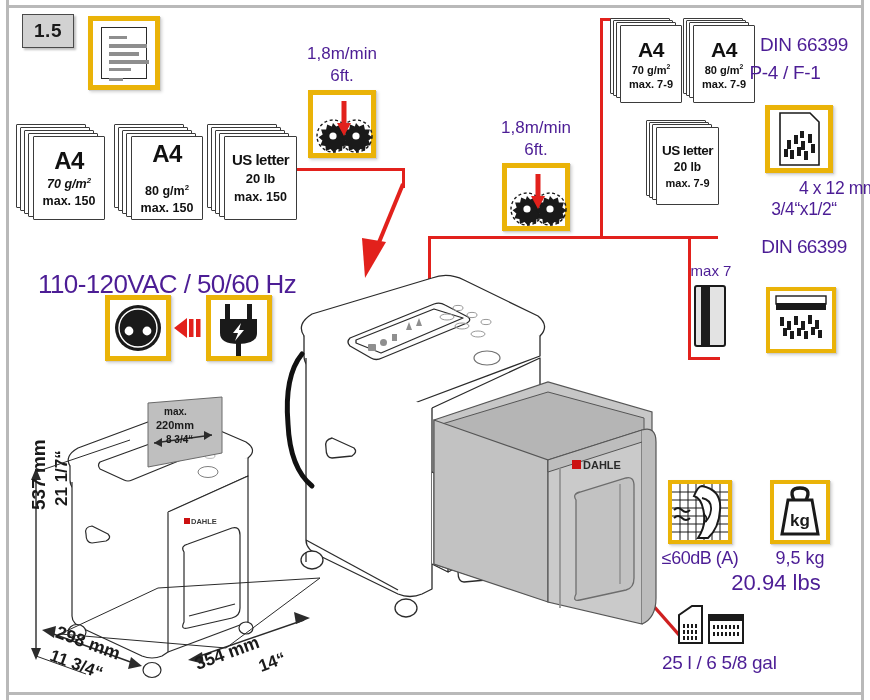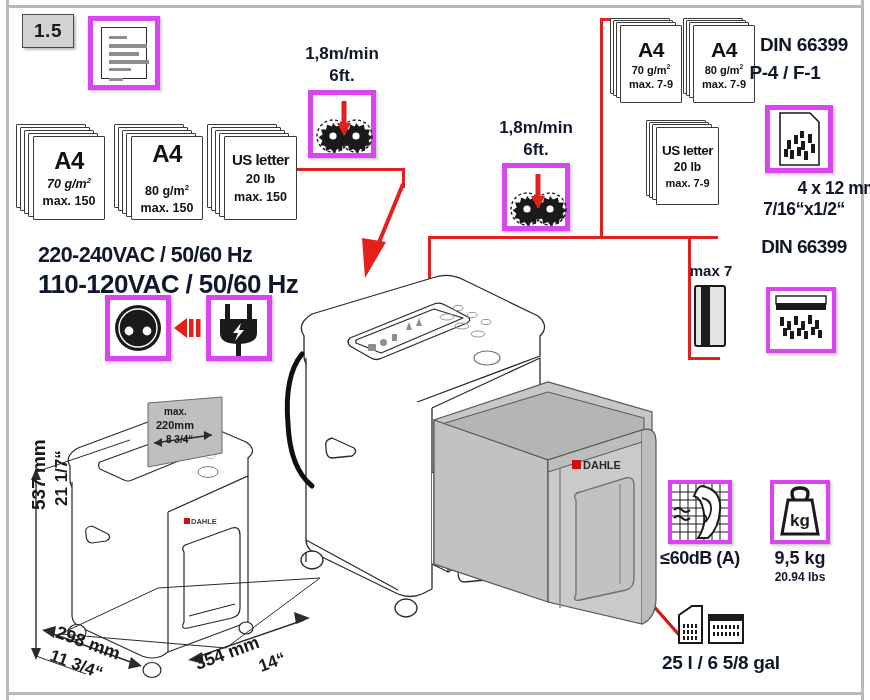--- a/index.html
+++ b/index.html
@@ -17,21 +17,21 @@
   
   .badge{
     position:absolute;left:22px;top:14px;width:50px;height:32px;
     background:#d2d2d2;border:1.5px solid #4a4a4a;
     box-shadow:2px 2px 2px rgba(0,0,0,.25);
     display:flex;align-items:center;justify-content:center;
     font-size:19px;font-weight:bold;color:#1a1a1a;letter-spacing:.5px;
   }
 
   
-  .iconbox{position:absolute;background:#fff;border:3px solid #d946ef;
+  .iconbox{position:absolute;background:#fff;border:3px solid #eab308;
     box-shadow:1px 1px 0 #cfcfcf, 2px 2px 3px rgba(0,0,0,.18);
     box-sizing:border-box;}
 
   
   .doc-icon{left:88px;top:16px;width:72px;height:74px;border-width:5px;}
   .doc-page{position:absolute;left:8px;top:6px;right:8px;bottom:6px;background:#fff;border:1.5px solid #2a2a2a;}
   .doc-line{position:absolute;height:4px;background:#8e8e8e;}
 
   
   .stack{position:absolute;}
@@ -42,21 +42,21 @@
   .stack .sheet.front{
     display:flex;flex-direction:column;align-items:center;justify-content:center;
     color:#111;text-align:center;line-height:1.12;
   }
   .sheet .sz{font-weight:bold;letter-spacing:-.5px;}
   .sheet .wt{font-weight:bold;}
   .sheet .mx{font-weight:bold;}
   .sheet sup{font-size:.62em;vertical-align:super;}
 
   
-  .lbl{position:absolute;color:#0f172a;font-weight:bold;white-space:nowrap;}
+  .lbl{position:absolute;color:#4c1d95;font-weight:normal;white-space:nowrap;}
   .lbl.c{text-align:center;}
 
   
   .rl{position:absolute;background:#e2211c;}
   .redarrow{position:absolute;}
 
   
   .sock{left:105px;top:295px;width:66px;height:66px;border-width:5px;}
   .plug{left:206px;top:295px;width:66px;height:66px;border-width:5px;}
 
@@ -251,21 +251,21 @@
         <rect x="20" y="40" width="4" height="9"></rect>
           <rect x="27" y="37" width="4" height="9"></rect>
         <rect x="34" y="41" width="4" height="9"></rect>
           <rect x="41" y="34" width="4" height="9"></rect>
         <rect x="14" y="39" width="4" height="8"></rect>
           <rect x="30" y="21" width="4" height="7"></rect>
       </g>
     </svg>
   </div>
   <div class="lbl c nosel" style="left:779px;top:178px;width:118px;font-size:17.5px;letter-spacing:-.4px;">4 x 12 mm</div>
-  <div class="lbl c nosel" style="left:745px;top:199px;width:118px;font-size:17.5px;letter-spacing:-.4px;">7/16“x1/2“</div>
+  <div class="lbl c nosel" style="left:745px;top:199px;width:118px;font-size:17.5px;letter-spacing:-.4px;">3/4“x1/2“</div>
 
   <div class="lbl c nosel" style="left:748px;top:236px;width:112px;font-size:19px;letter-spacing:-.6px;">DIN 66399</div>
 
   <div class="iconbox tcut-icon">
     <svg viewBox="0 0 62 58" width="62" height="58">
       <rect x="6" y="5" width="50" height="8" fill="#fff" stroke="#1a1a1a" stroke-width="1.4"></rect>
       <rect x="6" y="12" width="50" height="7" fill="#1a1a1a"></rect>
       <g fill="#1a1a1a">
         <rect x="10" y="26" width="4" height="9"></rect>
           <rect x="17" y="30" width="4" height="9"></rect>
@@ -281,21 +281,20 @@
           <rect x="48" y="39" width="4" height="8"></rect>
       </g>
     </svg>
   </div>
 
   <div class="lbl c nosel" style="left:676px;top:262px;width:70px;font-size:15px;">max 7</div>
   <div class="card">
     <div class="mag"></div>
   </div>
 
-  <div class="lbl nosel" style="left:38px;top:243px;font-size:21.5px;letter-spacing:-.6px;">220-240VAC / 50/60 Hz</div>
   <div class="lbl nosel" style="left:38px;top:269px;font-size:26px;letter-spacing:-.6px;">110-120VAC / 50/60 Hz</div>
 
   <div class="iconbox sock">
     <svg viewBox="0 0 56 56" width="56" height="56">
       <circle cx="28" cy="28" r="23" fill="#1a1a1a"></circle>
       <circle cx="28" cy="28" r="19" fill="none" stroke="#fff" stroke-width="1.4"></circle>
       <circle cx="19" cy="31" r="4.4" fill="#fff"></circle>
       <circle cx="37" cy="31" r="4.4" fill="#fff"></circle>
     </svg>
   </div>
@@ -491,21 +490,21 @@
   <div class="lbl c nosel" style="left:644px;top:548px;width:112px;font-size:18px;letter-spacing:-.5px;">≤60dB (A)</div>
 
   <div class="iconbox weight-icon">
     <svg viewBox="0 0 52 56" width="52" height="56">
       <path d="M20 16 Q14 4 26 4 Q38 4 32 16" fill="none" stroke="#1a1a1a" stroke-width="3.4"></path>
       <path d="M14 16 H38 L44 50 H8 Z" fill="#fff" stroke="#1a1a1a" stroke-width="3"></path>
       <text x="26" y="42" text-anchor="middle" font-family="Liberation Sans, sans-serif" font-size="17" font-weight="bold" fill="#1a1a1a">kg</text>
     </svg>
   </div>
   <div class="lbl c nosel" style="left:744px;top:548px;width:112px;font-size:18px;">9,5 kg</div>
-  <div class="lbl c nosel" style="left:744px;top:570px;width:112px;font-size:12px;">20.94 lbs</div>
+  <div class="lbl c nosel" style="left:720px;top:570px;width:112px;font-size:22px;">20.94 lbs</div>
 
   <svg style="position:absolute;left:676px;top:605px;width:80px;height:42px;">
     <path d="M3 10 L16 1 L26 1 L26 38 L3 38 Z" fill="#fff" stroke="#1a1a1a" stroke-width="2"></path>
     <g fill="#1a1a1a">
       <rect x="7" y="19" width="2" height="4"></rect>
         <rect x="11" y="19" width="2" height="4"></rect>
       <rect x="15" y="19" width="2" height="4"></rect>
         <rect x="19" y="19" width="2" height="4"></rect>
       <rect x="7" y="25" width="2" height="4"></rect>
         <rect x="11" y="25" width="2" height="4"></rect>

